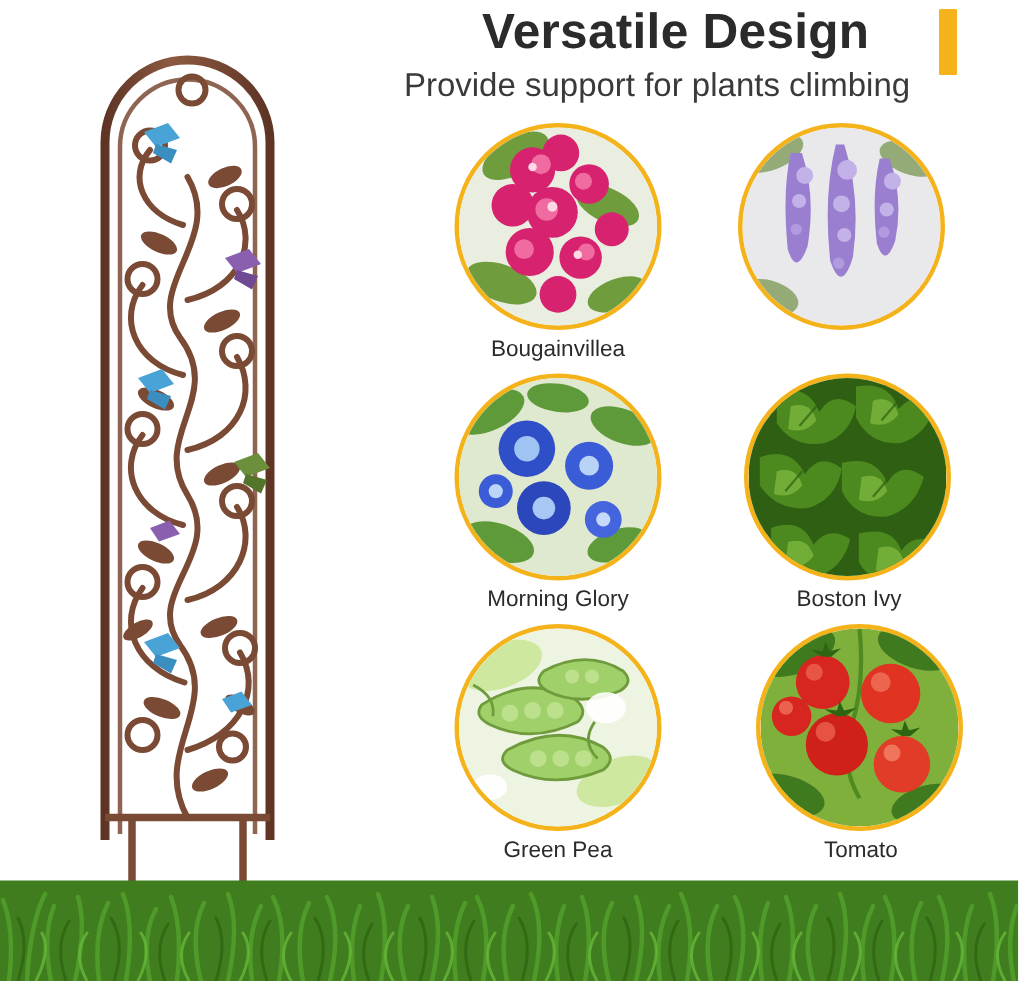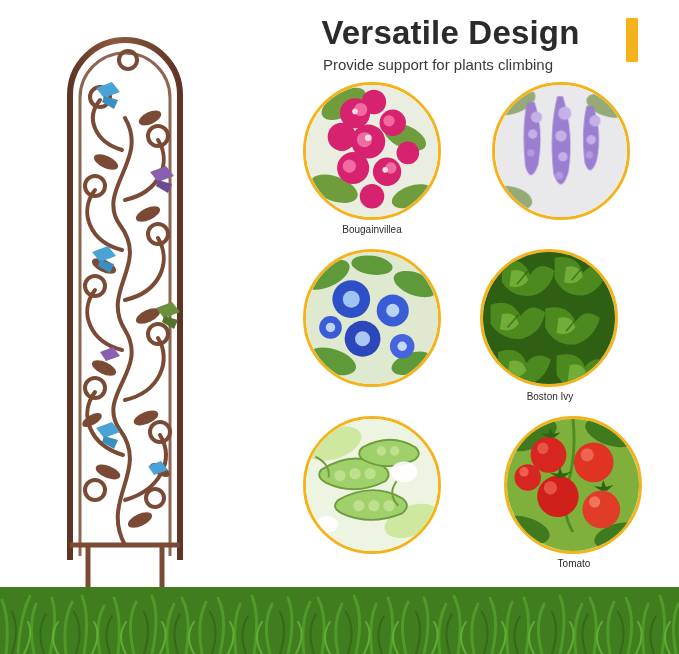--- a/index.html
+++ b/index.html
@@ -7,67 +7,67 @@
     width:679px;height:654px;
     background:#ffffff;
     font-family:"Liberation Sans", sans-serif;
     overflow:hidden;
     position:relative;
   }
   .stage{position:absolute;inset:0;background:#fff;}
 
   
   .header{
-    position:absolute; left:218px; top:0px; width:461px; height:86px;margin-top:12px;
+    position:absolute; left:218px; top:0px; width:461px; height:86px;
   }
   .title{
     position:absolute; left:60px; top:2px; width:345px;
     text-align:center;
     font-size:33px; font-weight:bold; color:#2b2b2b;
     letter-spacing:.2px;
     white-space:nowrap;
   }
   .title-bar{
     position:absolute; right:41px; top:6px;
     width:12px; height:44px; background:#f5b31b; border-radius:1px;
   }
   .subtitle{
     position:absolute; left:0px; top:44px; width:440px;
     text-align:center;
-    font-size:15px; color:#3a3a3a; white-space:nowrap;
+    font-size:22px; color:#3a3a3a; white-space:nowrap;
   }
 
   
   .trellis-wrap{position:absolute; left:0; top:0; width:240px; height:600px;}
   
   .grass{position:absolute;left:0;bottom:0;width:679px;height:95px;overflow:hidden;}
 
   
   .grid{
     position:absolute; left:290px; top:82px; width:389px; height:500px;
   }
   .cell{position:absolute;width:180px;height:168px;}
   .c0{left:0px;  top:0px;}
   .c1{left:180px;top:0px;}
   .c2{left:0px;  top:167px;}
-  .c3{left:168px;top:167px;}
+  .c3{left:184px;top:167px;}
   .c4{left:0px;  top:334px;}
   .c5{left:192px;top:334px;}
 
   .circle{
     position:absolute; left:13px; top:0px;
     width:138px; height:138px; border-radius:50%;
     border:3px solid #f5b31b;
     overflow:hidden;
     box-sizing:border-box;
   }
   .c1 .circle,.c3 .circle,.c5 .circle{left:22px;}
   .caption{
     position:absolute; left:0; top:142px; width:164px;
-    text-align:center; font-size:10px; color:#2b2b2b;
+    text-align:center; font-size:15px; color:#2b2b2b;
     white-space:nowrap;
   }
   .c1 .caption,.c3 .caption,.c5 .caption{left:10px;}
 
   .fill{position:absolute;inset:0;}
 </style>
 </head>
 <body>
 
 <div class="stage">
@@ -244,20 +244,21 @@
             <circle cx="92" cy="62" r="7" fill="#b9d3f7"></circle>
             <circle cx="60" cy="92" r="19" fill="#2b47bb"></circle>
             <circle cx="60" cy="92" r="8" fill="#a9c7f4"></circle>
             <circle cx="102" cy="100" r="13" fill="#4465de"></circle>
             <circle cx="102" cy="100" r="5" fill="#c5dafa"></circle>
             <circle cx="26" cy="80" r="12" fill="#3a5cd6"></circle>
             <circle cx="26" cy="80" r="5" fill="#bcd4f7"></circle>
           </g>
         </svg>
       </div>
+      <div class="caption">Morning Glory</div>
     </div>
 
     <div class="cell c3">
       <div class="circle">
         <svg class="fill" viewBox="0 0 140 140" preserveAspectRatio="xMidYMid slice">
           <rect width="140" height="140" fill="#2f5f12"></rect>
           <g fill="#4c8a1f">
             <path d="M20 10 q22 -6 30 14 q10 -16 26 -4 q-4 20 -22 26 q-22 4 -34 -14 z"></path>
             <path d="M76 6 q24 -4 30 16 q12 -14 26 -2 q-6 20 -24 26 q-22 2 -32 -18 z"></path>
             <path d="M8 56 q22 -8 32 12 q10 -16 26 -4 q-4 22 -24 28 q-22 2 -34 -16 z"></path>
@@ -310,20 +311,21 @@
           <g fill="#ffffff" opacity=".9">
             <ellipse cx="104" cy="56" rx="14" ry="11"></ellipse>
             <ellipse cx="22" cy="112" rx="12" ry="9"></ellipse>
           </g>
           <g fill="none" stroke="#6f9b3c" stroke-width="2">
             <path d="M96 66 q-10 14 2 26"></path>
             <path d="M10 40 q16 8 14 22"></path>
           </g>
         </svg>
       </div>
+      <div class="caption">Green Pea</div>
     </div>
 
     <div class="cell c5">
       <div class="circle">
         <svg class="fill" viewBox="0 0 140 140" preserveAspectRatio="xMidYMid slice">
           <rect width="140" height="140" fill="#7fb03c"></rect>
           <g fill="#3f7a1f">
             <ellipse cx="24" cy="16" rx="30" ry="16" transform="rotate(-20 24 16)"></ellipse>
             <ellipse cx="110" cy="14" rx="28" ry="14" transform="rotate(18 110 14)"></ellipse>
             <ellipse cx="18" cy="118" rx="28" ry="14" transform="rotate(15 18 118)"></ellipse>

